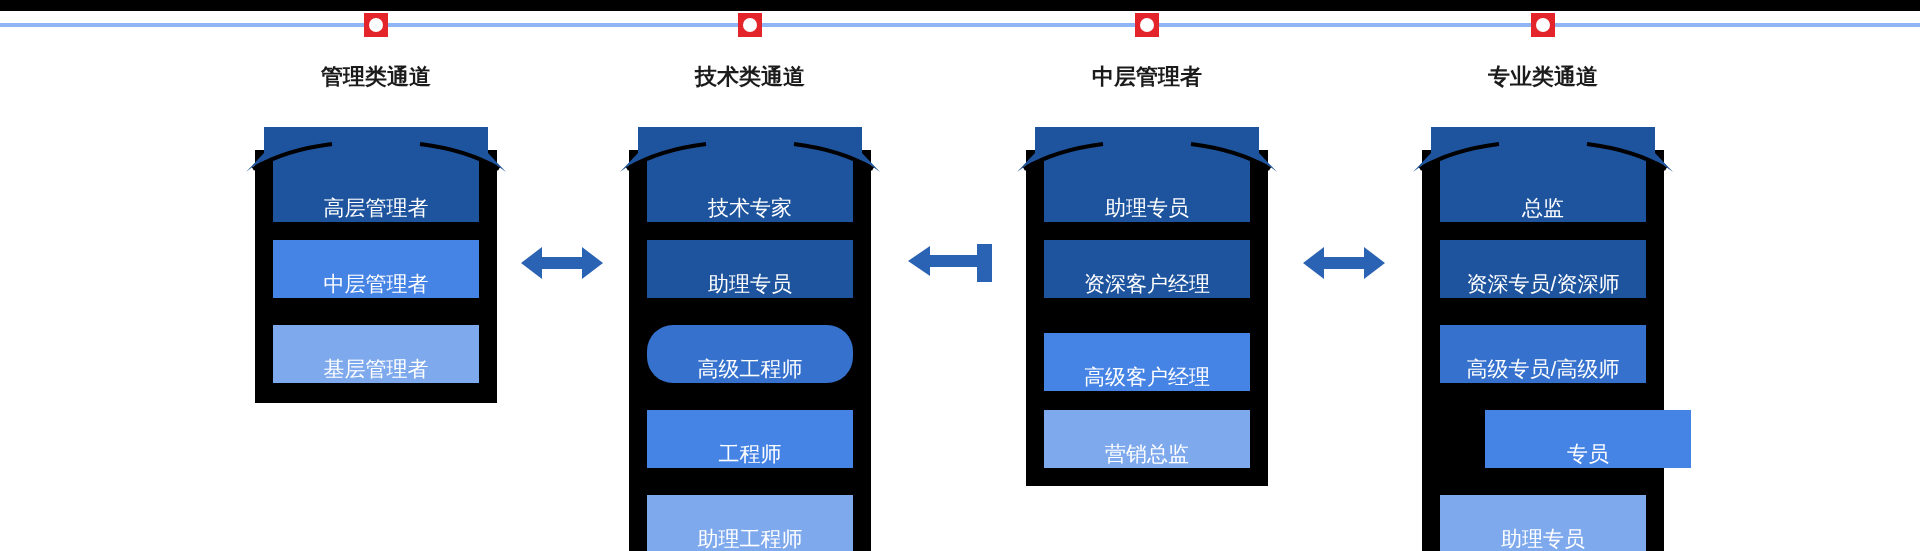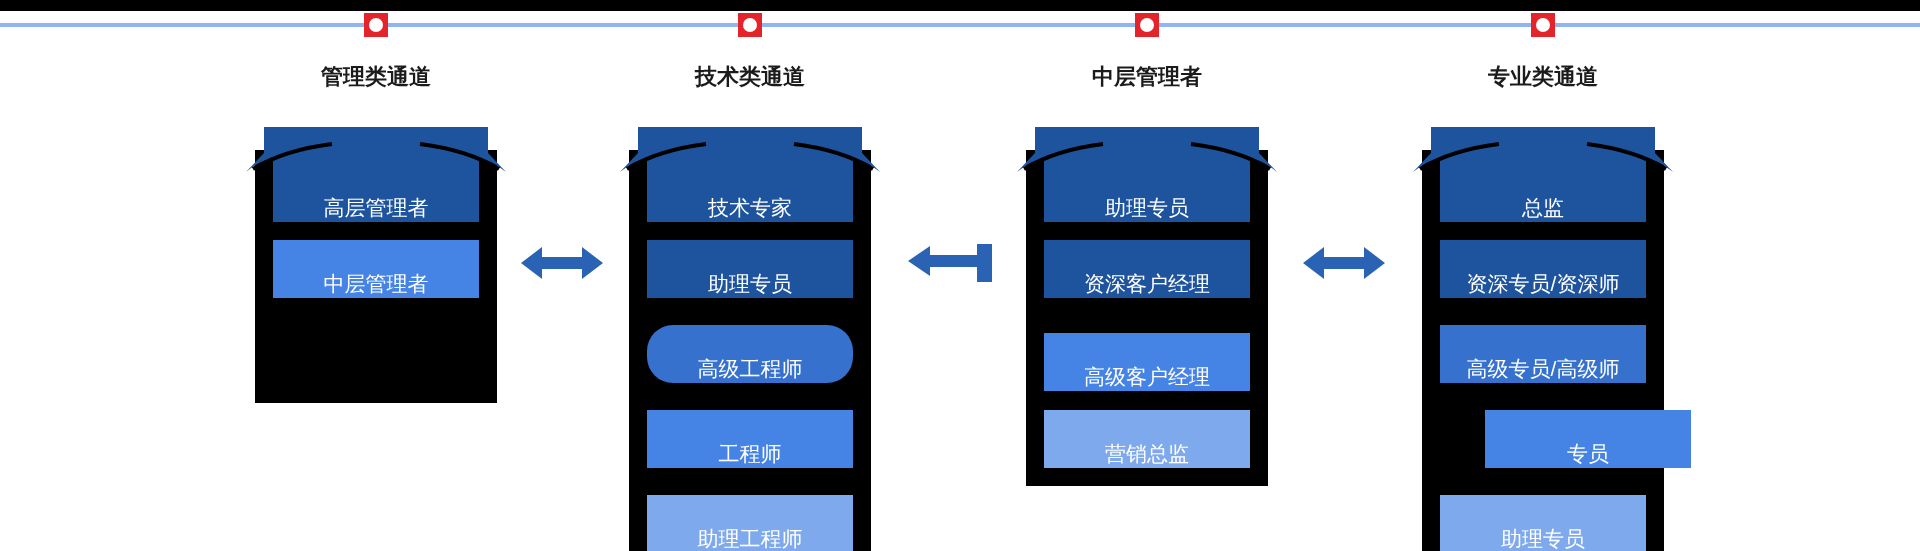--- a/index.html
+++ b/index.html
@@ -57,20 +57,23 @@
     <svg class="head" viewBox="0 0 260 47">
       <path class="fill" d="M18,0 H242 V26 L260,45 Q244,32 233,32 V47 H27 V32 Q16,32 0,45 L18,26 Z"></path>
       <path class="swoosh" d="M86,17 Q38,23 7,42"></path>
       <path class="swoosh" d="M174,17 Q222,23 253,42"></path>
     </svg>
     <div class="box first" style="background: rgb(30, 84, 158);">
         <span>高层管理者</span>
       </div>
     <div class="box r2" style="background: rgb(69, 131, 229);">
         <span>中层管理者</span>
+      </div>
+    <div class="box r3" style="background: rgb(127, 169, 237);">
+        <span>基层管理者</span>
       </div>
   </section>
 
   <section class="channel" style="left:620px">
     <h2 class="channel-title">技术类通道</h2>
     <div class="ladder" style="height:401px"></div>
     <svg class="head" viewBox="0 0 260 47">
       <path class="fill" d="M18,0 H242 V26 L260,45 Q244,32 233,32 V47 H27 V32 Q16,32 0,45 L18,26 Z"></path>
       <path class="swoosh" d="M86,17 Q38,23 7,42"></path>
       <path class="swoosh" d="M174,17 Q222,23 253,42"></path>

